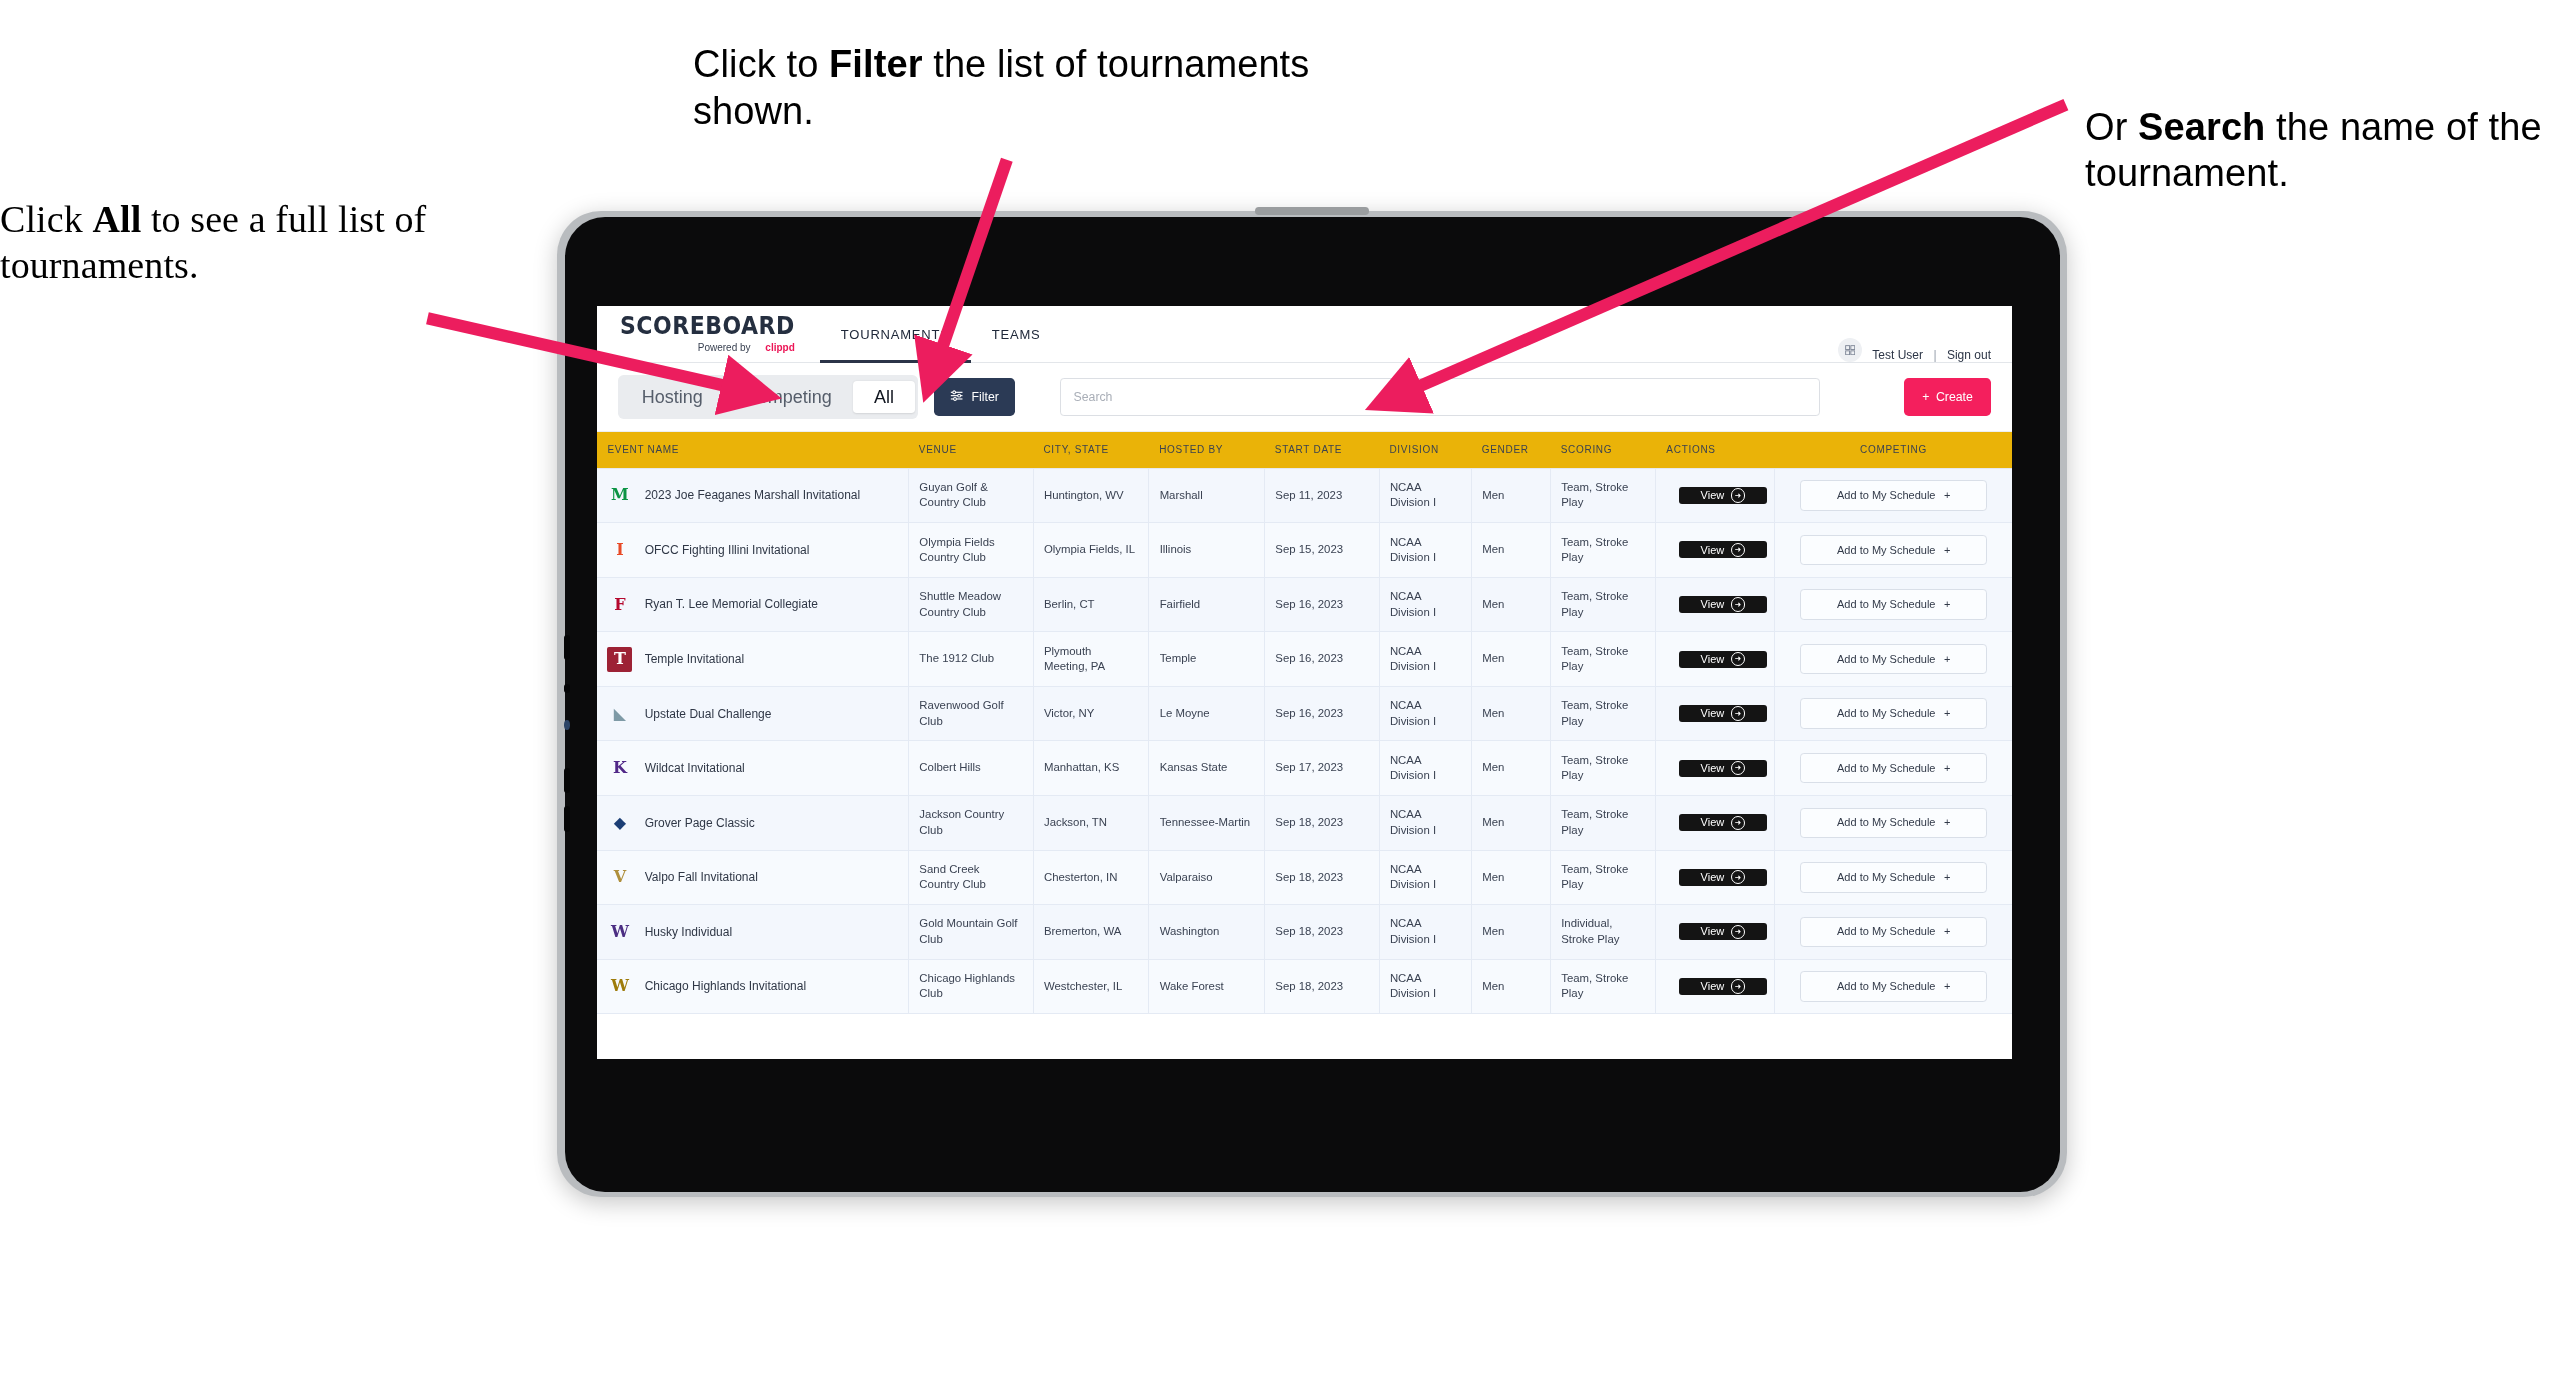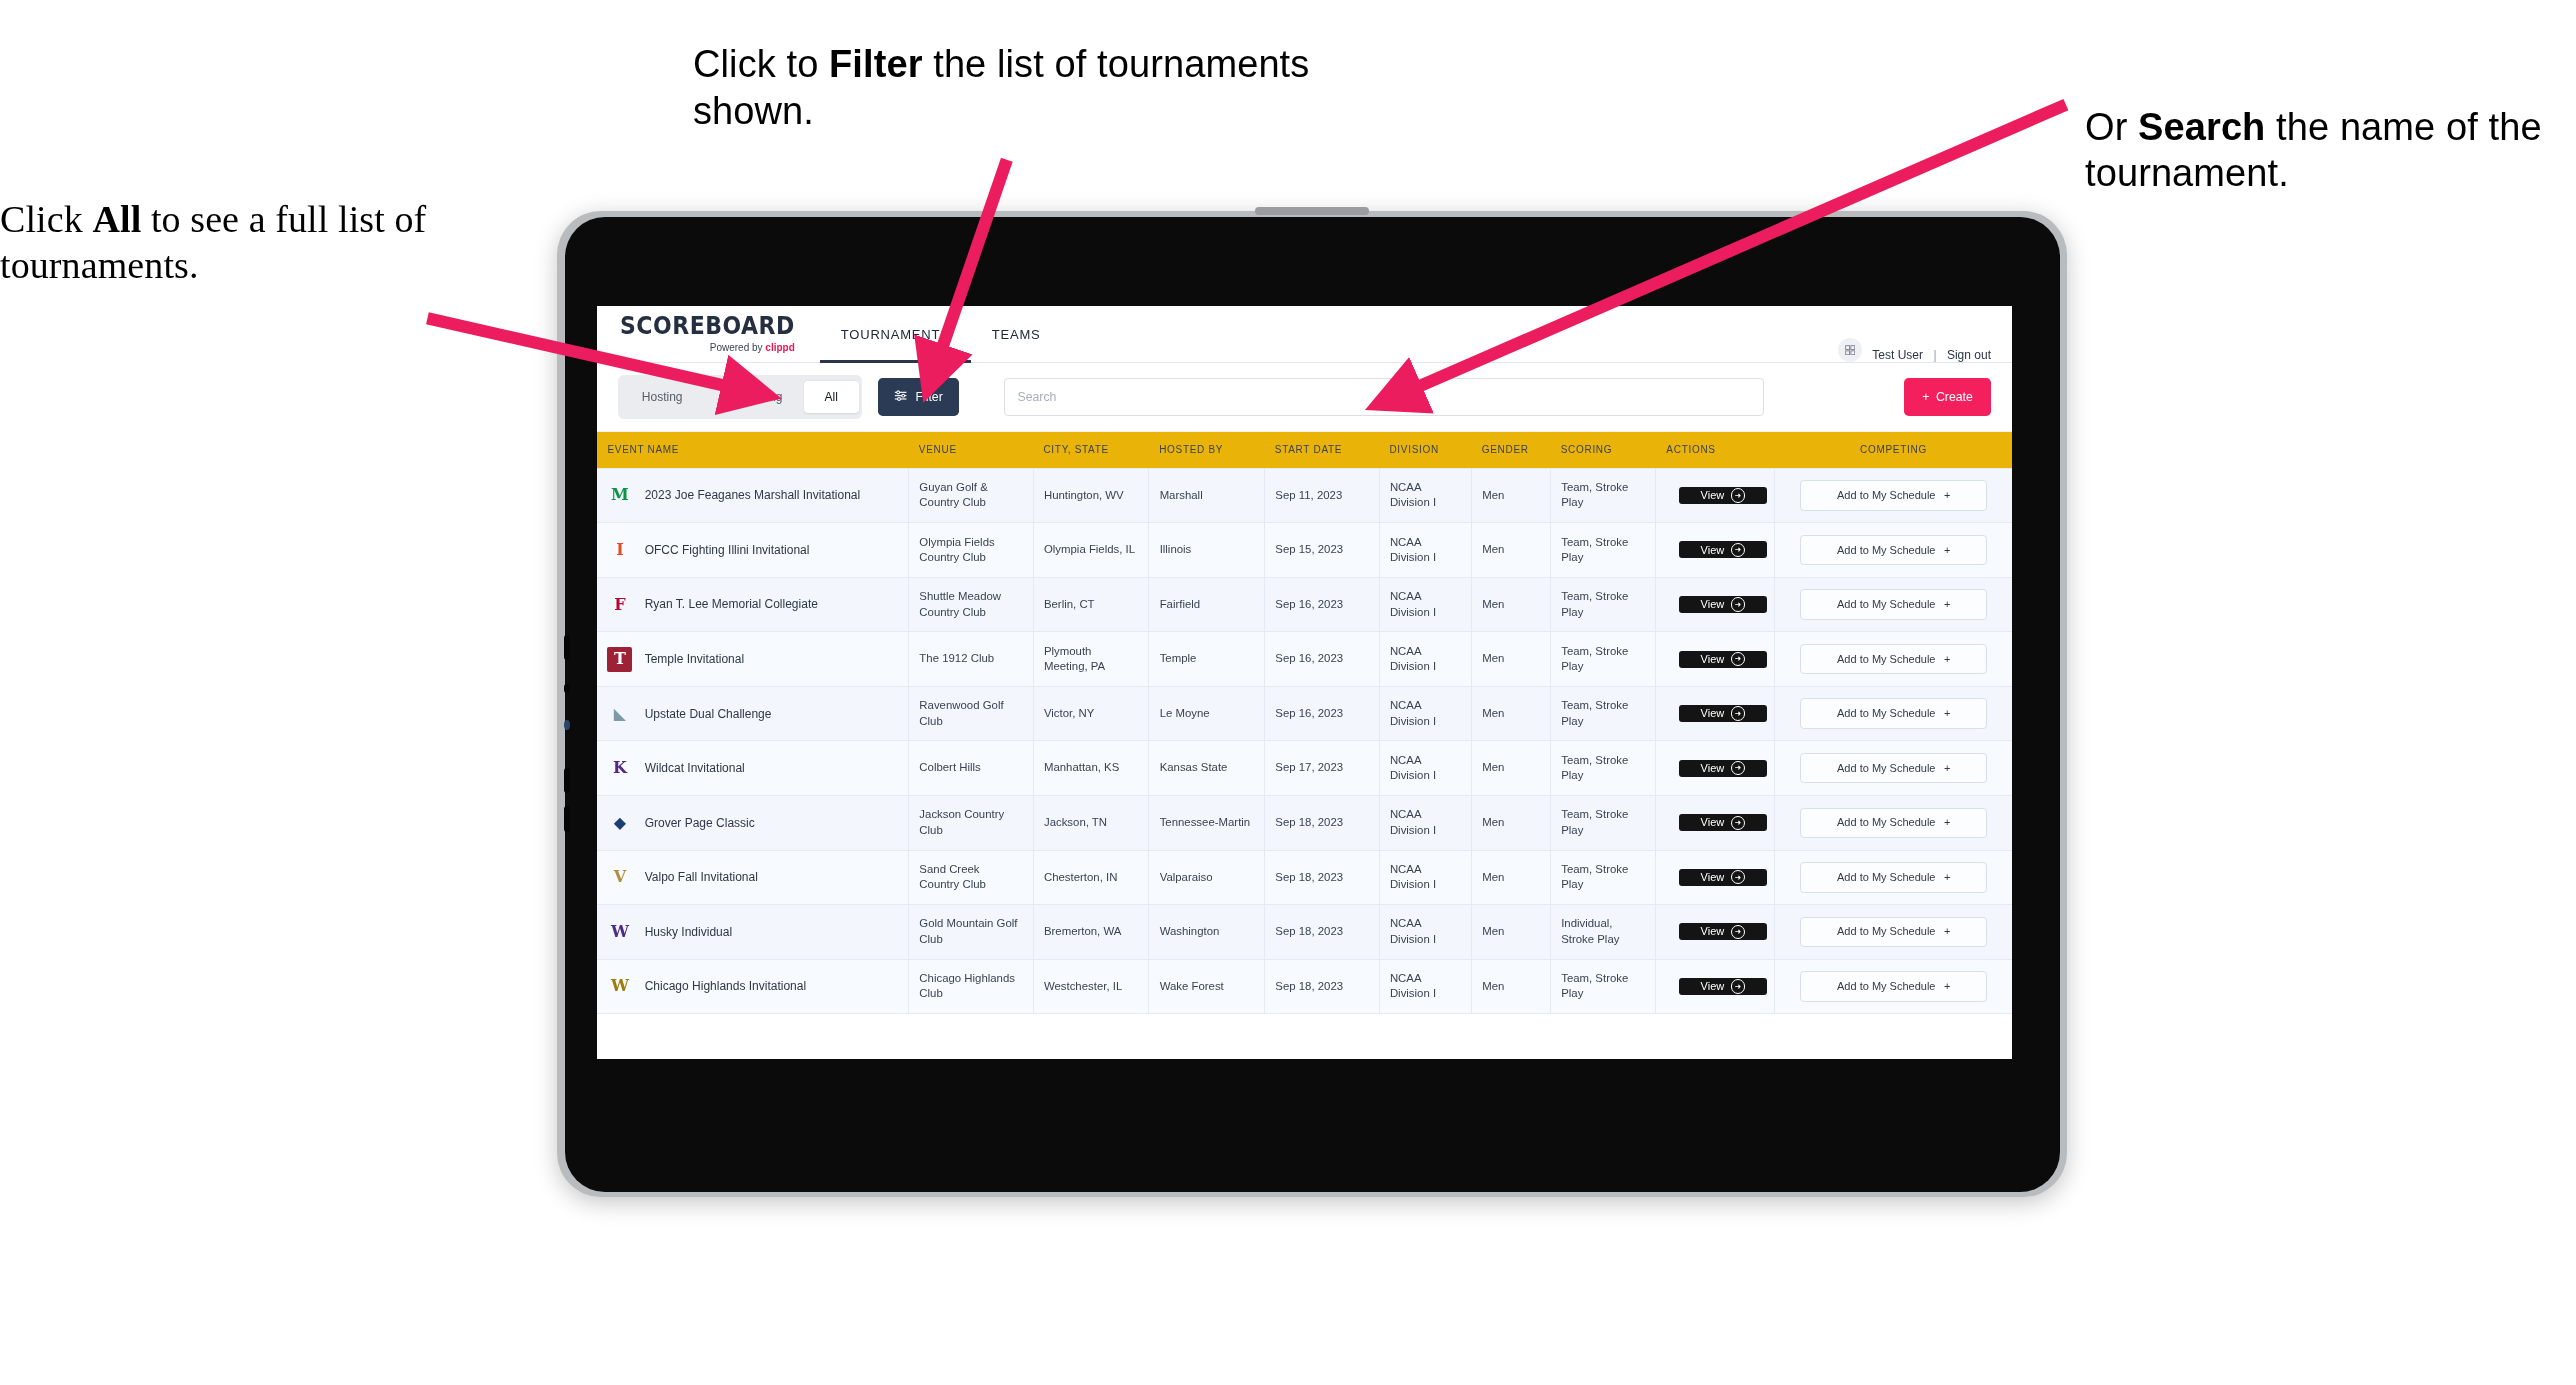--- a/index.html
+++ b/index.html
@@ -74,21 +74,21 @@
   .logo-word{
     font-family:"DejaVu Sans", sans-serif;
     font-weight:700;font-size:22px;letter-spacing:0.5px;
     color:#252f40;line-height:1;
     transform:scaleY(1.12);transform-origin:left center;
   }
   .logo-sub{
     font-size:10px;color:#3a4252;margin-top:5.7px;line-height:1;
     white-space:nowrap;
   }
-  .logo-sub .brand{color:#ec1556;font-weight:700;}
+  .logo-sub .brand{color:#ec1556;font-weight:700;margin-left:12px;}
   .navtabs{display:flex;align-items:stretch;}
   .navtab{
     display:flex;align-items:center;
     padding:0 21px;
     font-size:13px;color:#20293a;letter-spacing:0.8px;
     position:relative;cursor:pointer;
   }
   .navtab.active::after{
     content:"";position:absolute;left:0;right:0;bottom:-0.9px;height:2.8px;background:#2b3448;
   }
@@ -113,21 +113,21 @@
     border-bottom:0.9px solid #eceff3;
   }
   .segmented{
     display:flex;align-items:center;
     background:#eaecef;border-radius:5.7px;
     height:38px;padding:2.8px;
   }
   .seg{
     display:flex;align-items:center;justify-content:center;
     height:32px;padding:0 21px;border-radius:3.8px;
-    font-size:12px;color:#555d6a;cursor:pointer;
+    font-size:18px;color:#555d6a;cursor:pointer;
   }
   .seg.active{background:#ffffff;color:#10151f;box-shadow:0 0.9px 1.9px rgba(0,0,0,.10);}
   .filter-btn{
     display:flex;align-items:center;gap:8.5px;
     height:38px;padding:0 16px;border-radius:4.7px;
     background:#2b3a55;color:#fff;font-size:12.3px;cursor:pointer;
   }
   .search-wrap{
     margin-left:29.4px;
     flex:1;max-width:760px;

